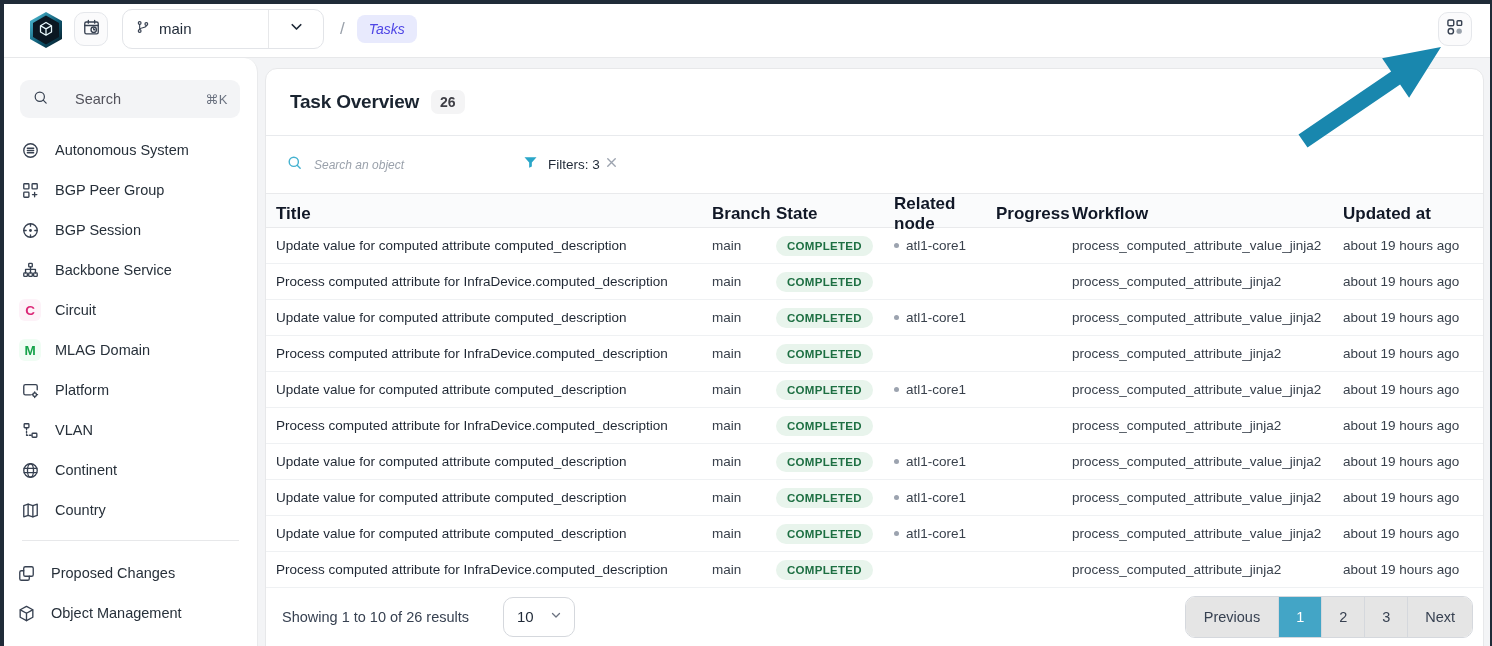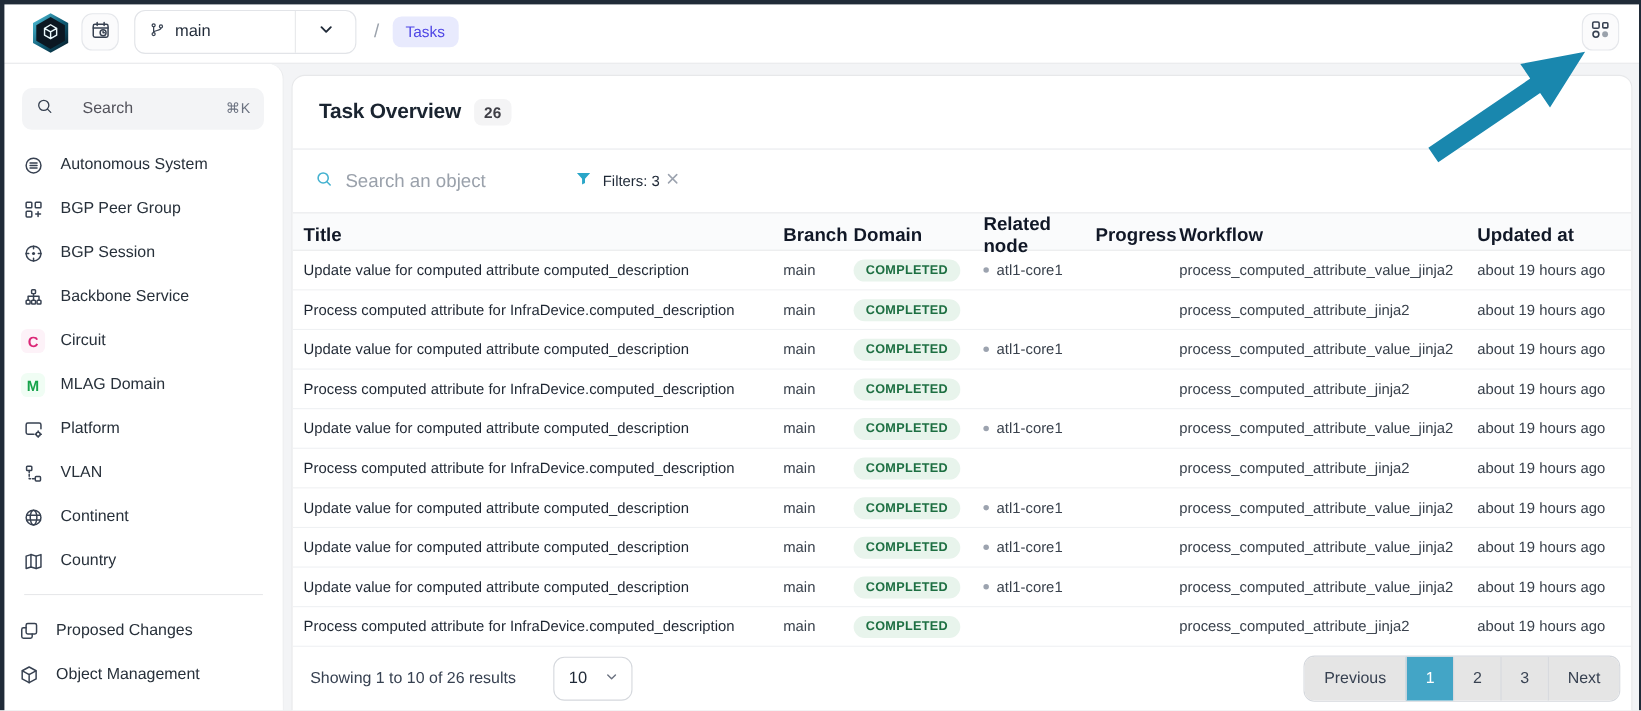--- a/index.html
+++ b/index.html
@@ -18,21 +18,21 @@
   .logo{width:36px;height:38px;display:flex;align-items:center;margin-top:2px;cursor:pointer;}
   .icon-btn{width:34px;height:34px;border:1px solid #e5e7eb;background:#fbfbfc;border-radius:10px;
             display:flex;align-items:center;justify-content:center;cursor:pointer;box-sizing:border-box;}
   .cal-btn{margin-left:10px;}
   .branch-select{margin-left:14px;width:202px;height:40px;border:1px solid #e2e4e8;border-radius:10px;
                  background:#fff;display:flex;align-items:stretch;box-sizing:border-box;cursor:pointer;}
   .branch-main{flex:1;display:flex;align-items:center;gap:8px;padding:0 12px;font-size:15px;color:#1f2937;}
   .branch-div{width:1px;background:#e7e8ea;margin:0;}
   .branch-caret{width:54px;display:flex;align-items:center;justify-content:center;}
   .crumb-sep{margin-left:16px;color:#9aa1ab;font-size:17px;}
-  .crumb-chip{margin-left:12px;padding:6px 12px;border-radius:8px;font-size:14px;cursor:pointer;}
+  .crumb-chip{margin-left:12px;padding:6px 12px;border-radius:8px;font-size:14px;cursor:pointer;font-style:italic;}
   .topbar-spacer{flex:1;}
   .schema-btn{margin-right:0;}
 
   
   .sidebar{position:absolute;top:58px;left:4px;width:254px;bottom:0;background:#fff;
            border-right:1px solid #e9eaec;border-top-right-radius:14px;box-sizing:border-box;z-index:4;}
   .side-search{margin:22px 17px 0 16px;height:38px;background:#f3f4f6;border-radius:9px;
                display:flex;align-items:center;gap:24px;padding:0 12px;box-sizing:border-box;cursor:text;}
   .side-search input{flex:1;border:none;outline:none;background:transparent;font-family:inherit;
                      font-size:14.5px;color:#374151;min-width:0;}
@@ -49,21 +49,21 @@
 
   
   .card{position:absolute;left:265px;top:68px;right:8px;bottom:-14px;background:#fff;
         border:1px solid #e7e8ea;border-radius:12px;box-sizing:border-box;z-index:3;overflow:hidden;}
   .card-head{height:66px;border-bottom:1px solid #e8eaed;display:flex;align-items:center;padding:0 24px;}
   .page-title{font-size:19px;font-weight:700;color:#1a2430;letter-spacing:-.2px;}
   .count-badge{margin-left:12px;background:#f4f4f5;color:#3f3f46;font-size:14px;font-weight:600;
                padding:4px 9px;border-radius:7px;}
   .toolbar{height:57px;display:flex;align-items:center;padding:0 20px;}
   .obj-search{display:flex;align-items:center;gap:9px;width:214px;cursor:text;}
-  .obj-search input{border:none;outline:none;font-family:inherit;font-size:17px;color:#1d4ed8;width:170px;}
+  .obj-search input{border:none;outline:none;font-family:inherit;font-size:12px;color:#1d4ed8;width:170px;font-style:italic;}
   .obj-search input::placeholder{color:#9aa1ab;}
   .filters{display:flex;align-items:center;gap:9px;margin-left:22px;cursor:pointer;}
   .filters-label{font-size:13.5px;font-weight:500;color:#1f2937;}
   .x-btn{display:flex;align-items:center;margin-left:4px;cursor:pointer;}
 
   
   .trow{display:grid;grid-template-columns:436px 64px 118px 102px 76px 271px 1fr;
         align-items:center;padding-left:10px;box-sizing:border-box;}
   .thead{height:35px;background:#fafbfc;border-top:1px solid #e9eaec;border-bottom:1px solid #e9eaec;}
   .th{font-size:17px;font-weight:700;color:#111827;}
@@ -303,21 +303,21 @@
       <span class="x-btn">
         <span><svg width="15" height="15" viewBox="0 0 24 24" fill="none" stroke="#9ca3af" stroke-width="2.2" stroke-linecap="round">
               <path d="M6 6l12 12M18 6 6 18"></path>
             </svg></span>
       </span>
     </div>
 
     <div class="trow thead">
         <div class="th">Title</div>
         <div class="th">Branch</div>
-        <div class="th">Domain</div>
+        <div class="th">State</div>
         <div class="th">Related node</div>
         <div class="th">Progress</div>
         <div class="th">Workflow</div>
         <div class="th">Updated at</div>
       </div>
     <div>
         <div class="trow tr">
     <div class="c-title">Update value for computed attribute computed_description</div>
     <div class="c-branch">main</div>
     <div class="c-state"><span class="state-badge" style="background: rgb(232, 244, 236); color: rgb(29, 111, 66);">COMPLETED</span></div>

